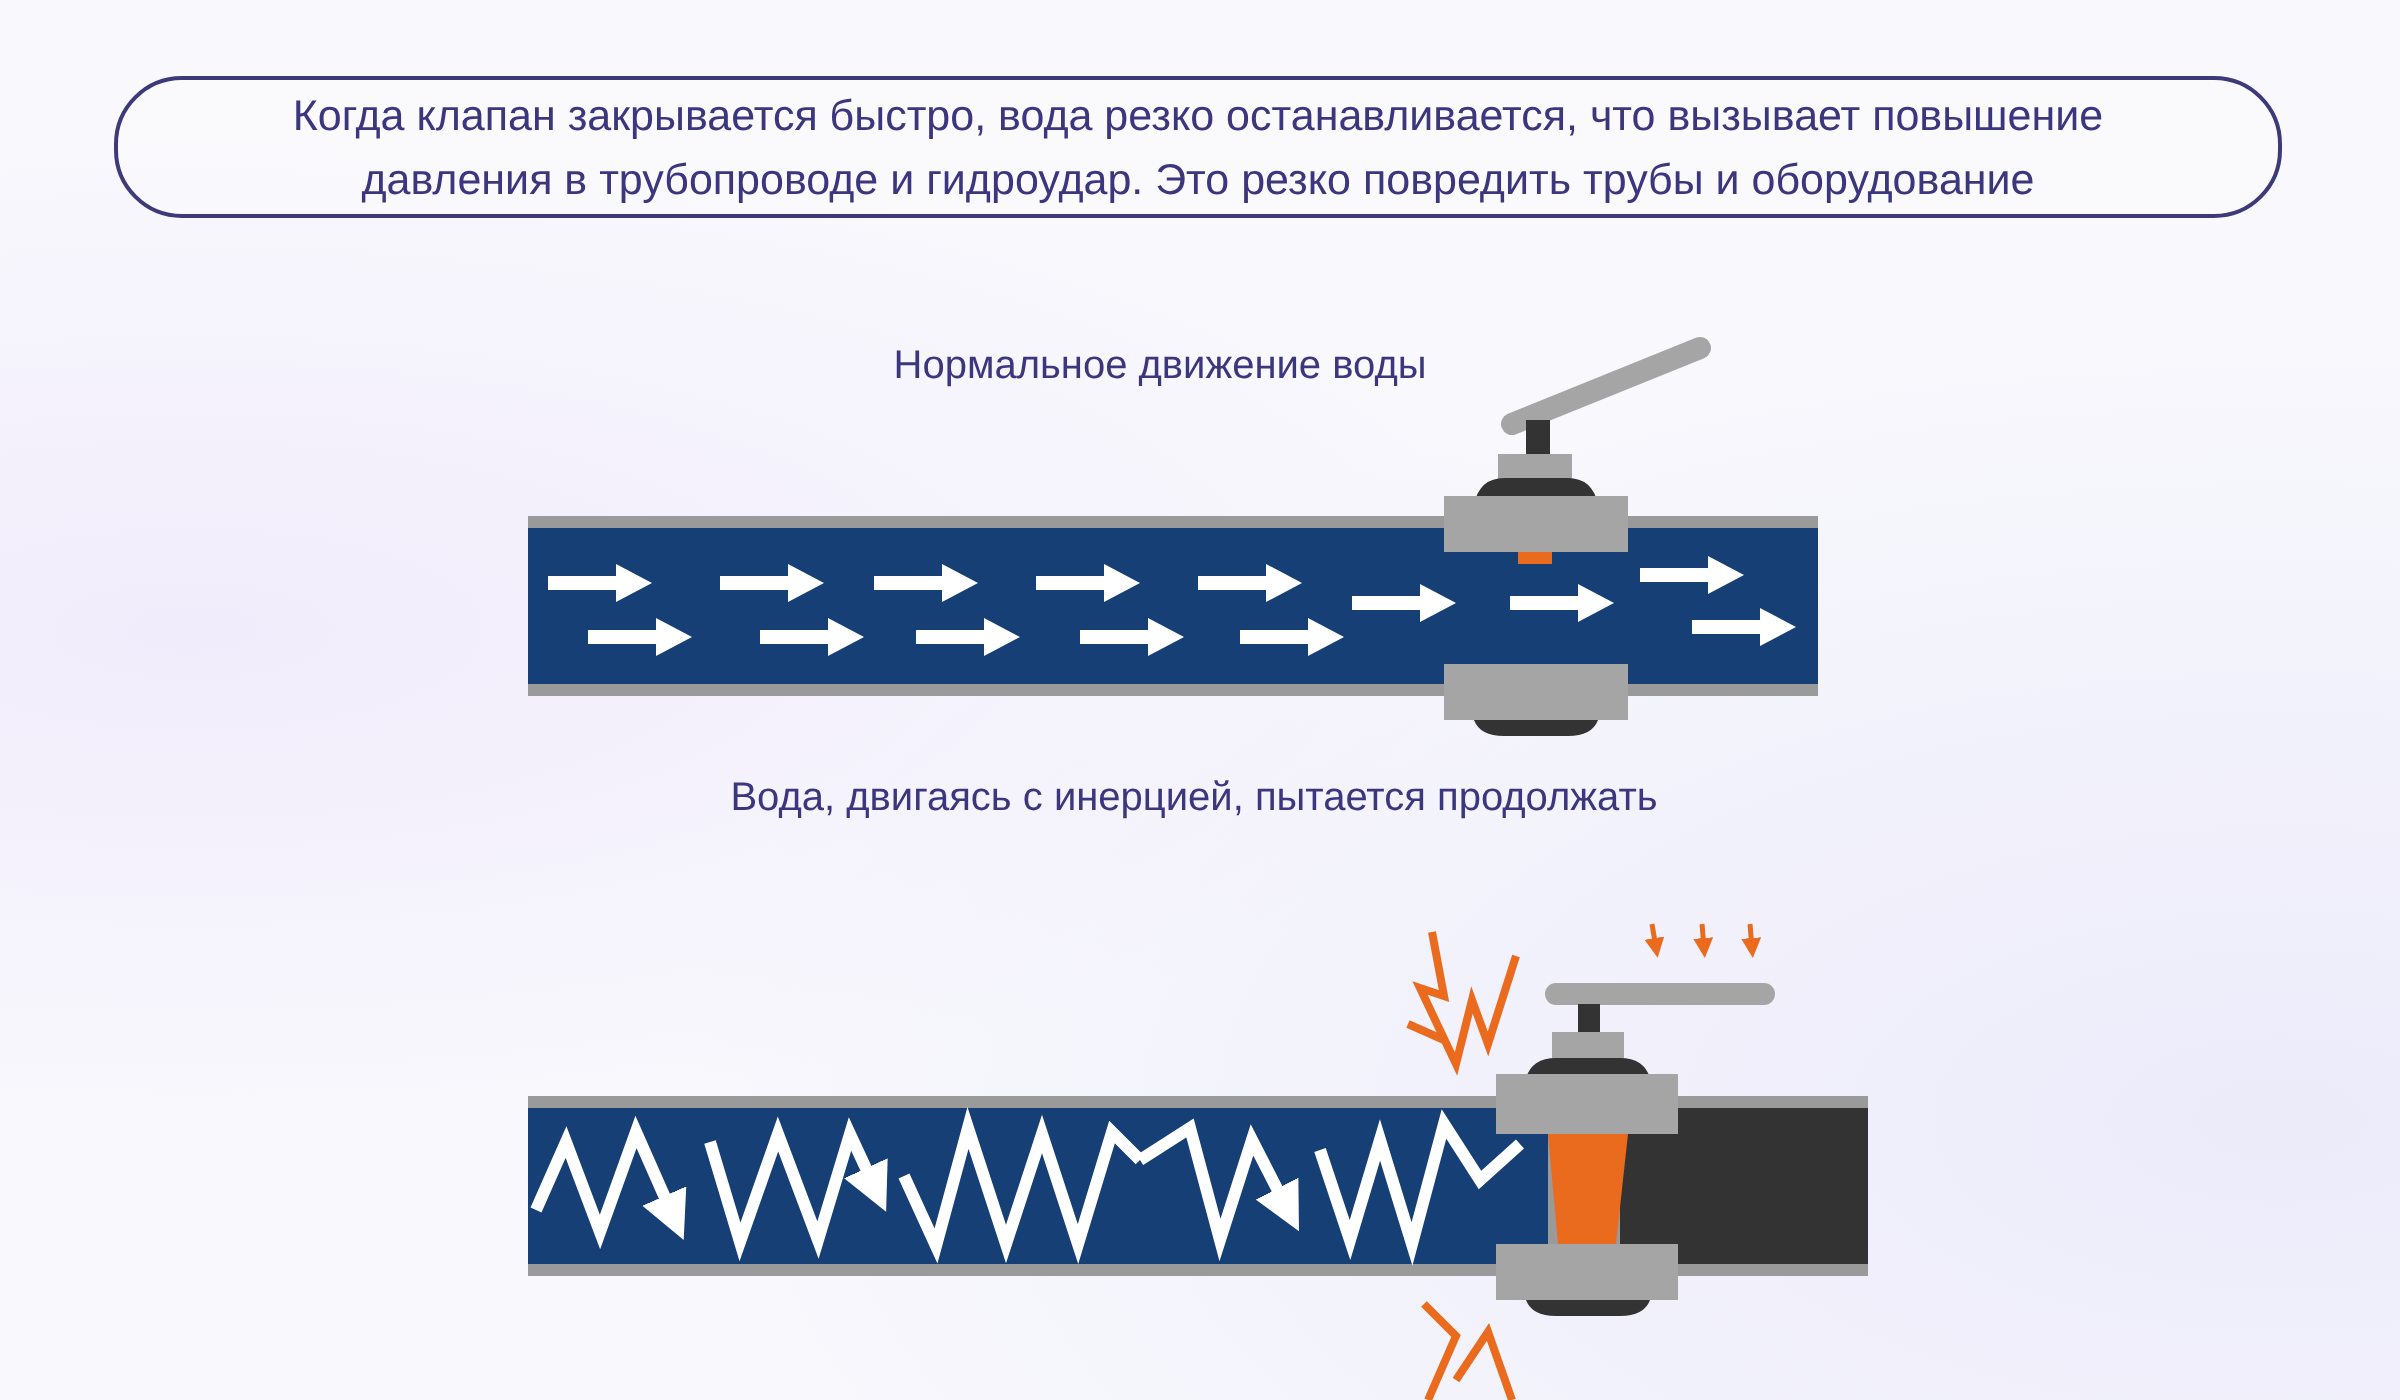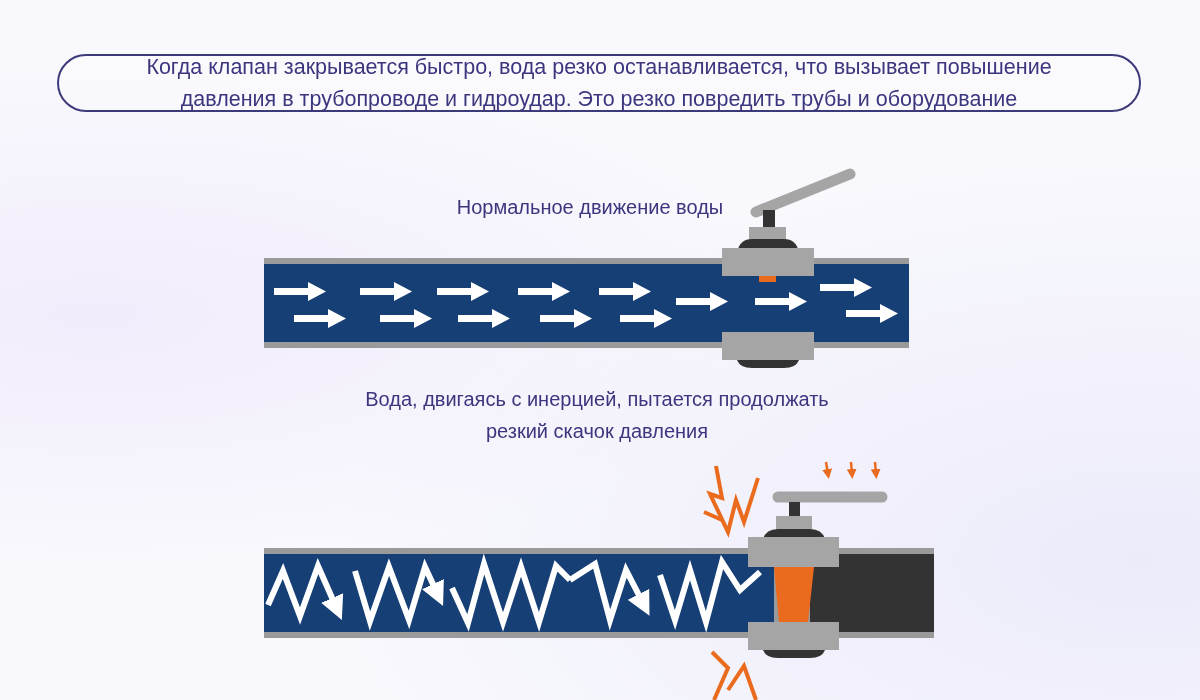--- a/index.html
+++ b/index.html
@@ -4,47 +4,46 @@
 <style>
   html, body { margin:0; padding:0; }
   body {
     width:1200px; height:700px; overflow:hidden; position:relative;
     font-family: "Liberation Sans", "DejaVu Sans", sans-serif;
     background: radial-gradient(ellipse at 8% 45%, #f1ecfb 0%, rgba(241,236,251,0) 45%),
                 radial-gradient(ellipse at 95% 80%, #ecebfa 0%, rgba(236,235,250,0) 50%),
                 #f8f8fd;
   }
   .callout {
-    position:absolute; left:57px; top:54px; width:1084px; height:58px;
+    position:absolute; left:57px; top:38px; width:1084px; height:71px;
     box-sizing:border-box; border:2px solid #3d3a7a; border-radius:34px;
     display:flex; align-items:center; justify-content:center; text-align:center;
     color:#3b367e; font-size:21.5px; line-height:32px; background:rgba(255,255,255,0.25);
   }
   .label {
     position:absolute; color:#3b367e; font-size:20px; text-align:center; line-height:32px;
   }
-  #label-normal { left:410px; top:167px; width:360px;margin-top:24px; }
+  #label-normal { left:400px; top:167px; width:360px; }
   #label-inertia { left:302px; top:383px; width:590px; }
   svg.diagram { position:absolute; left:0; top:0; }
 </style>
 </head>
 <body>
 
 <div class="callout">
   <div>
     <div>Когда клапан закрывается быстро, вода резко останавливается, что вызывает повышение</div>
     <div>давления в трубопроводе и гидроудар. Это резко повредить трубы и оборудование</div>
   </div>
 </div>
 
 <div class="label" id="label-normal">Нормальное движение воды</div>
 
 <div class="label" id="label-inertia">
   <div>Вода, двигаясь с инерцией, пытается продолжать</div>
-  <div>резкий скачок давления</div>
 </div>
 
 <svg class="diagram" width="1200" height="700" viewBox="0 0 1200 700">
   <defs>
     <marker id="ah" markerWidth="4" markerHeight="4" refX="2" refY="2" orient="auto" markerUnits="strokeWidth">
       <path d="M0,0 L4,2 L0,4 Z" fill="#ffffff"></path>
     </marker>
     <marker id="ahOrange" markerWidth="4" markerHeight="4" refX="2" refY="2" orient="auto" markerUnits="strokeWidth">
       <path d="M0,0 L4,2 L0,4 Z" fill="#ea6a1e"></path>
     </marker>

